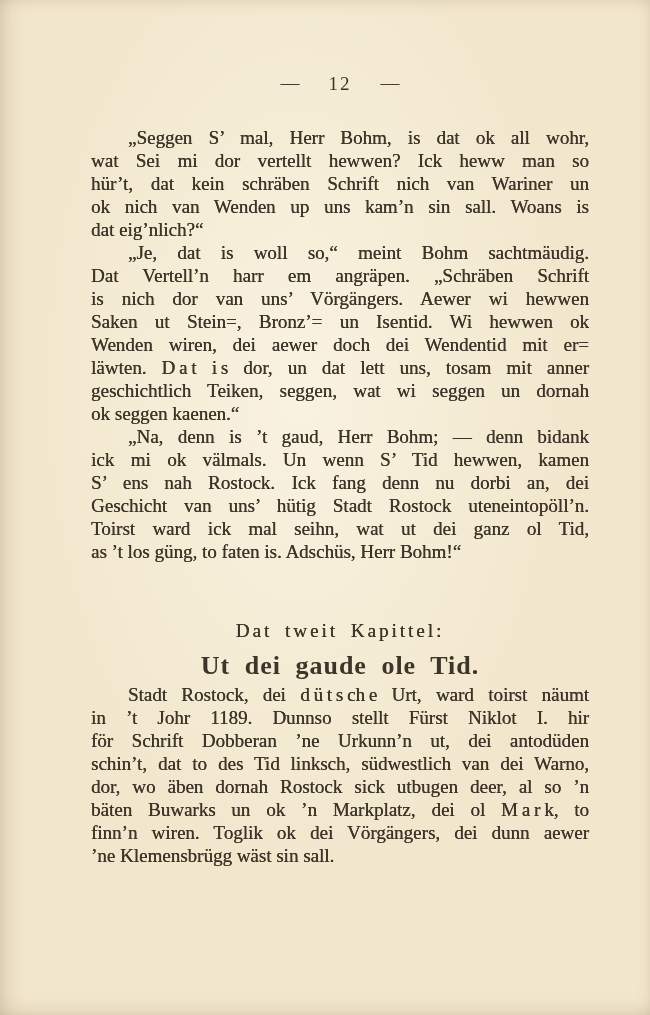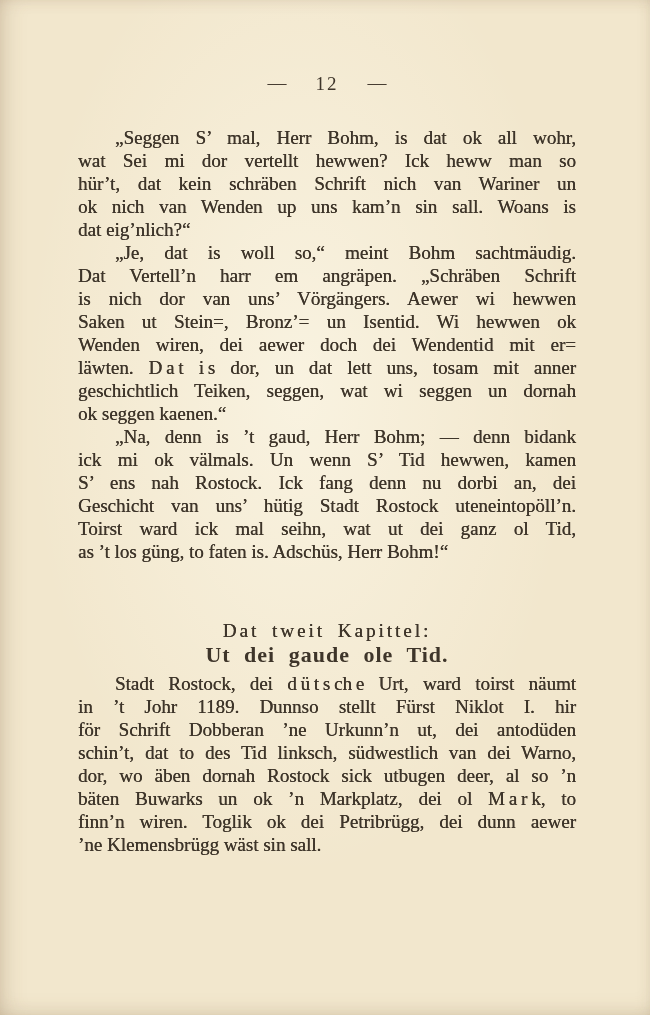--- a/index.html
+++ b/index.html
@@ -18,21 +18,21 @@
   
   .page::after {
     content: ""; position: absolute; inset: 0; pointer-events: none;
     box-shadow:
       inset 14px 0 26px -14px rgba(110,80,50,0.28),
       inset -8px 0 18px -12px rgba(110,80,50,0.16),
       inset 0 -12px 26px -16px rgba(110,80,50,0.22),
       inset 0 10px 22px -16px rgba(110,80,50,0.14);
   }
   .textblock {
-    position: absolute; left: 78px; top: 0; width: 498px;
+    position: absolute; left: 91px; top: 0; width: 498px;
   }
   .pagehead {
     margin-top: 72px;
     text-align: center;
     font-size: 19px; line-height: 24px;
   }
   .pagehead .dash { display: inline-block; margin: 0 29px; transform: translateY(-1px); }
   .pagehead .num { letter-spacing: 2px; }
   .para {
     font-size: 19px; line-height: 23px;
@@ -43,22 +43,23 @@
   .line.first { padding-left: 37px; box-sizing: border-box; }
   .line.last { text-align-last: left; }
   .chapter-kicker {
     margin-top: 56px;
     text-align: center;
     font-size: 19px; line-height: 23px;
     letter-spacing: 3px; word-spacing: 5px;
     text-shadow: 0.25px 0 0 currentColor;
   }
   .chapter-title {
+    margin-top: 11px;
     text-align: center;
-    font-size: 22px; line-height: 26px;
+    font-size: 26px; line-height: 26px;
     font-weight: bold;
     letter-spacing: 1px; word-spacing: 7px;
   }
   .para-4 { margin-top: 4px; }
 </style>
 </head>
 <body>
 
 <div class="page">
   <div class="textblock">
@@ -96,18 +97,18 @@
     <div class="chapter-kicker">Dat tweit Kapittel:</div>
     <div class="chapter-title">Ut dei gaude ole Tid.</div>
 
     <div class="para para-4">
         <div class="line first">Stadt Rostock, dei d ü t s ch e Urt, ward toirst näumt</div>
         <div class="line">in ’t Johr 1189. Dunnso stellt Fürst Niklot I. hir</div>
         <div class="line">för Schrift Dobberan ’ne Urkunn’n ut, dei antodüden</div>
         <div class="line">schin’t, dat to des Tid linksch, südwestlich van dei Warno,</div>
         <div class="line">dor, wo äben dornah Rostock sick utbugen deer, al so ’n</div>
         <div class="line">bäten Buwarks un ok ’n Markplatz, dei ol M a r k, to</div>
-        <div class="line">finn’n wiren. Toglik ok dei Petribrügg, dei dunn aewer</div>
+        <div class="line">finn’n wiren. Toglik ok dei Vörgängers, dei dunn aewer</div>
         <div class="line last">’ne Klemensbrügg wäst sin sall.</div>
       </div>
 
   </div>
 </div>
 
 </body></html>

